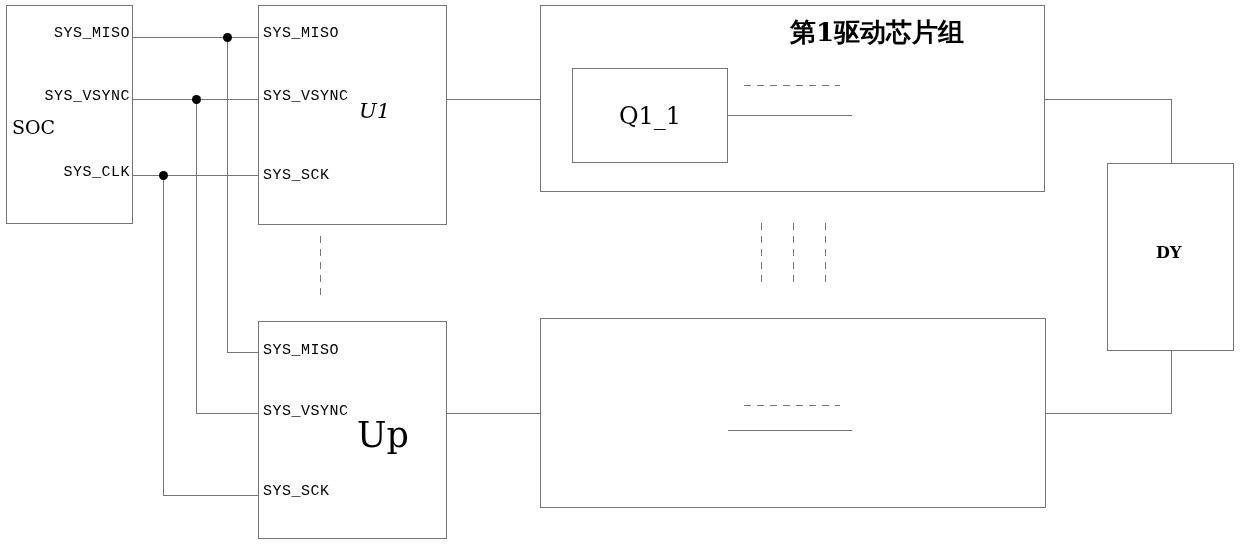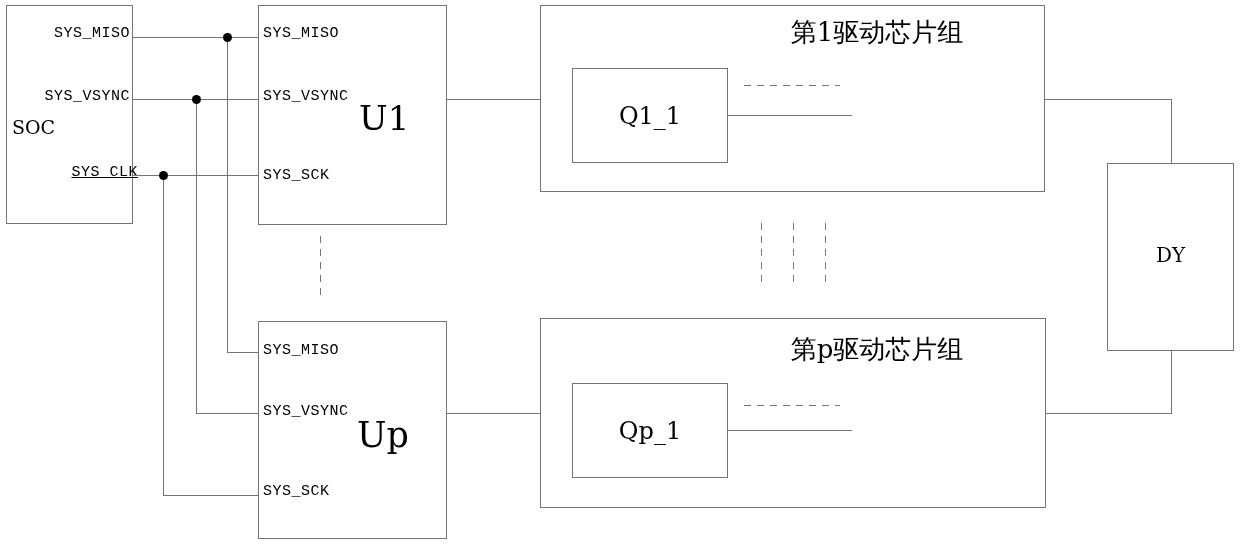--- a/index.html
+++ b/index.html
@@ -68,34 +68,30 @@
   <div class="box" style="left:258px;top:5px;width:189px;height:220px;"></div>
   <div class="box" style="left:258px;top:321px;width:189px;height:218px;"></div>
   <div class="box" style="left:540px;top:5px;width:505px;height:187px;"></div>
   <div class="box" style="left:540px;top:318px;width:506px;height:190px;"></div>
   <div class="box" style="left:1107px;top:163px;width:127px;height:188px;"></div>
 
   <div class="box chip" style="left:572px;top:68px;width:156px;height:95px;">
     <span>Q1_1</span>
   </div>
 
-  <div class="box chip" style="left:572px;top:383px;width:156px;height:95px;">
-    <span>Qp_1</span>
-  </div>
 
   <div class="lbl" style="left:12px;top:118px;">SOC</div>
-  <div class="lbl" style="left:359px;top:101px;font-size:34px;">U1</div>
+  <div class="lbl" style="left:359px;top:101px;font-size:21px;font-style:italic;">U1</div>
   <div class="lbl" style="left:357px;top:418px;font-size:35px;">Up</div>
-  <div class="lbl" style="left:1156px;top:245px;font-size:20px;">DY</div>
-  <div class="title" style="left:877px;top:19px;">第1驱动芯片组</div>
-  <div class="title" style="left:877px;top:336px;">第p驱动芯片组</div>
+  <div class="lbl" style="left:1156px;top:245px;font-size:16px;font-weight:bold;">DY</div>
+  <div class="title" style="left:877px;top:19px;font-weight:bold;">第1驱动芯片组</div>
 
   <div class="pin r" style="left:26px;top:26px;width:104px;">SYS_MISO</div>
   <div class="pin r" style="left:26px;top:89px;width:104px;">SYS_VSYNC</div>
-  <div class="pin r" style="left:34px;top:165px;width:104px;text-decoration:underline;">SYS_CLK</div>
+  <div class="pin r" style="left:26px;top:165px;width:104px;">SYS_CLK</div>
 
   <div class="pin" style="left:263px;top:26px;">SYS_MISO</div>
   <div class="pin" style="left:263px;top:89px;">SYS_VSYNC</div>
   <div class="pin" style="left:263px;top:168px;">SYS_SCK</div>
 
   <div class="pin" style="left:263px;top:343px;">SYS_MISO</div>
   <div class="pin" style="left:263px;top:404px;">SYS_VSYNC</div>
   <div class="pin" style="left:263px;top:484px;">SYS_SCK</div>
 
   <div class="h" style="left:133px;top:37px;width:125px;"></div>

